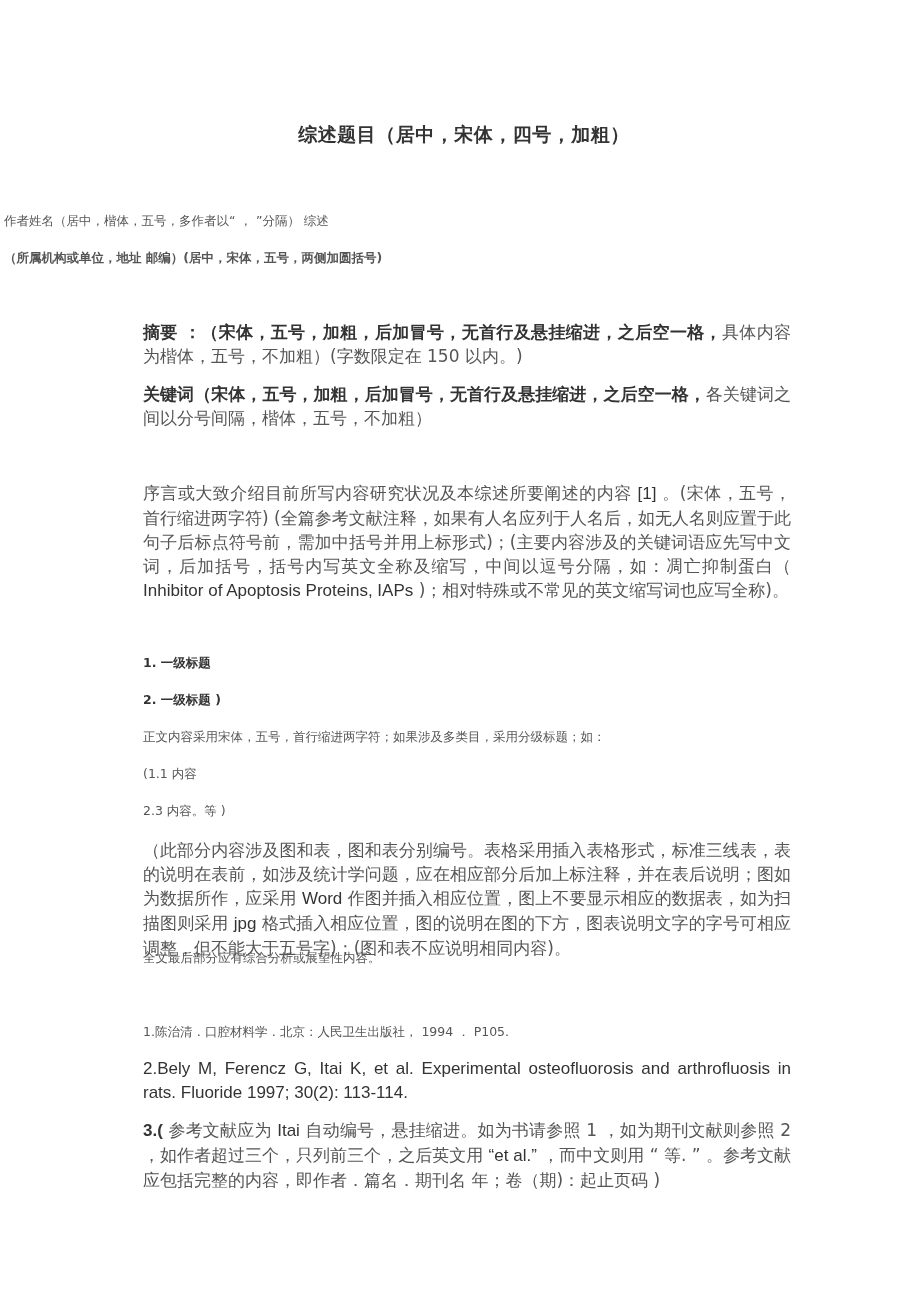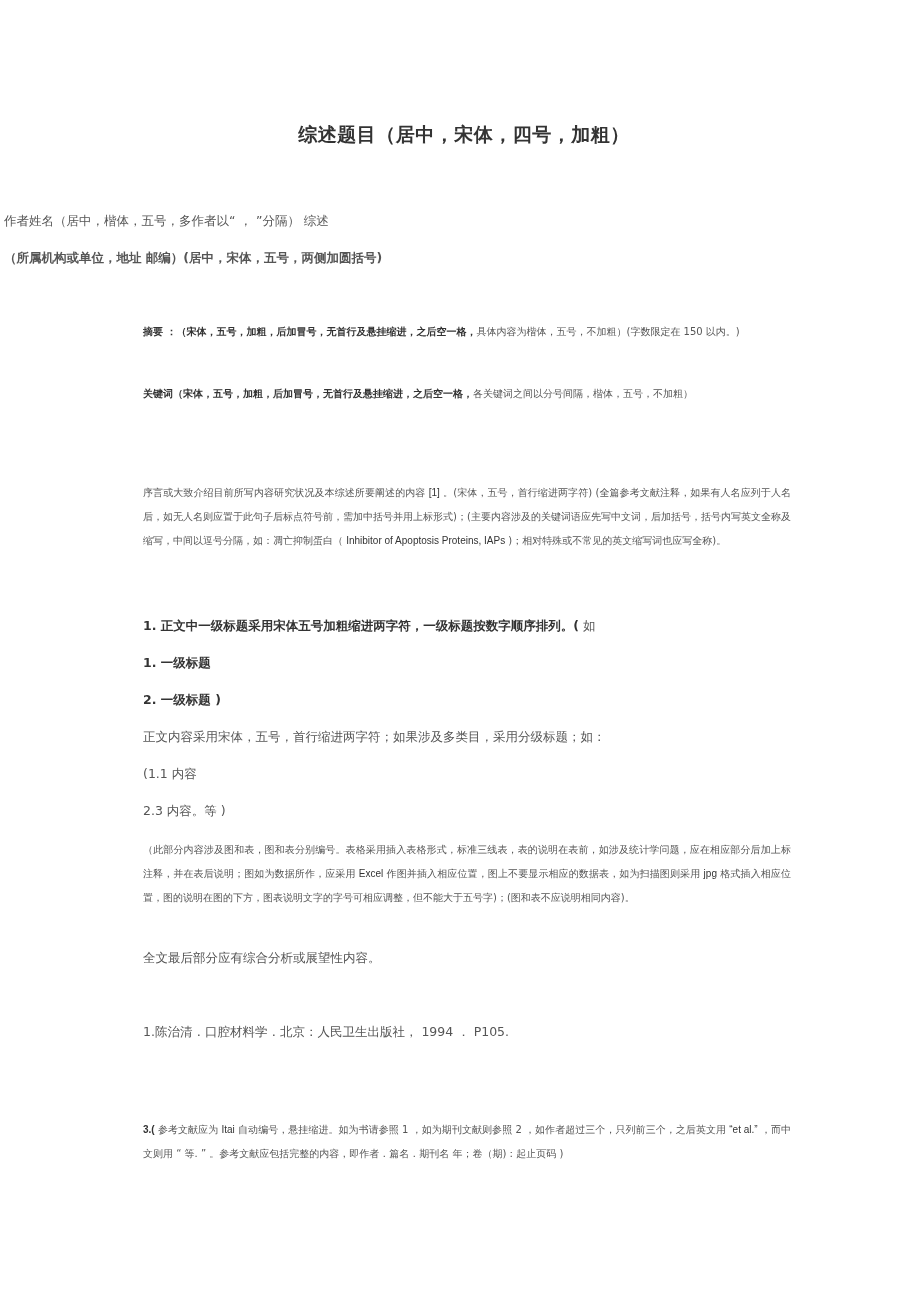--- a/index.html
+++ b/index.html
@@ -40,21 +40,21 @@
       left: 0;
       width: 920px;
       text-align: left;
       font-size: 12.5px;
       color: #555555;
     }
     .para {
       position: absolute;
       left: 139px;
       width: 648px;
-      font-size: 10px;
+      font-size: 17px;
       line-height: 24px;
       color: #555555;
       white-space: normal;
       text-align: justify;
     }
     .b {
       font-weight: bold;
       color: #333333;
     }
     .line {
@@ -89,39 +89,37 @@
   </div>
 
   <div class="para" style="top:382px;">
     <span class="b">关键词</span><span class="b">（宋体，五号，加粗，后加冒号，无首行及悬挂缩进，之后空一格，</span><span>各关键词之间以分号间隔，楷体，五号，不加粗）</span>
   </div>
 
   <div class="para" style="top:481px;">
     <span>序言或大致介绍目前所写内容研究状况及本综述所要阐述的内容  </span><span class="latin">[1]</span><span> 。(宋体，五号，首行缩进两字符) (全篇参考文献注释，如果有人名应列于人名后，如无人名则应置于此句子后标点符号前，需加中括号并用上标形式)；(主要内容涉及的关键词语应先写中文词，后加括号，括号内写英文全称及缩写，中间以逗号分隔，如：凋亡抑制蛋白（  </span><span class="latin">Inhibitor of Apoptosis Proteins, IAPs</span><span>  )；相对特殊或不常见的英文缩写词也应写全称)。</span>
   </div>
 
-  <div class="line bold" style="top:618px;">
-    <span>1.  正文中一级标题采用宋体五号加粗缩进两字符，一级标题按数字顺序排列。(</span><span style="font-weight:normal;color:#555;">  如</span>
-  </div>
 
   <div class="line bold" style="top:655px;">1.  一级标题</div>
   <div class="line bold" style="top:692px;text-align:center;">2.  一级标题  )</div>
 
   <div class="line" style="top:729px;">正文内容采用宋体，五号，首行缩进两字符；如果涉及多类目，采用分级标题；如：</div>
 
   <div class="line" style="top:766px;">(1.1  内容</div>
   <div class="line" style="top:803px;">2.3  内容。等  )</div>
 
   <div class="para" style="top:838px;">
-    <span>（此部分内容涉及图和表，图和表分别编号。表格采用插入表格形式，标准三线表，表的说明在表前，如涉及统计学问题，应在相应部分后加上标注释，并在表后说明；图如为数据所作，应采用  </span><span class="latin">Excel</span><span>  作图并插入相应位置，图上不要显示相应的数据表，如为扫描图则采用  </span><span class="latin">jpg</span><span>  格式插入相应位置，图的说明在图的下方，图表说明文字的字号可相应调整，但不能大于五号字)；(图和表不应说明相同内容)。</span>
+    <span>（此部分内容涉及图和表，图和表分别编号。表格采用插入表格形式，标准三线表，表的说明在表前，如涉及统计学问题，应在相应部分后加上标注释，并在表后说明；图如为数据所作，应采用  </span><span class="latin">Word</span><span>  作图并插入相应位置，图上不要显示相应的数据表，如为扫描图则采用  </span><span class="latin">jpg</span><span>  格式插入相应位置，图的说明在图的下方，图表说明文字的字号可相应调整，但不能大于五号字)；(图和表不应说明相同内容)。</span>
   </div>
 
   <div class="line" style="top:950px;">全文最后部分应有综合分析或展望性内容。</div>
 
 
   <div class="line" style="top:1024px;">1.陈治清．口腔材料学．北京：人民卫生出版社，   1994  ．   P105.</div>
 
+  <div class="para latin" style="top:1057px;color:#333;">2.Bely M, Ferencz G, Itai K, et al. Experimental osteofluorosis and arthrofluosis in rats. Fluoride 1997; 30(2): 113-114.</div>
 
   <div class="para" style="top:1118px;">
     <span class="latin b">3.(</span><span>  参考文献应为  </span><span class="latin">Itai</span><span>  自动编号，悬挂缩进。如为书请参照  1  ，如为期刊文献则参照  2  ，如作者超过三个，只列前三个，之后英文用  </span><span class="latin">“et al.”</span><span>  ，而中文则用  “  等.    ”  。参考文献应包括完整的内容，即作者．篇名．期刊名  年；卷（期)：起止页码  )</span>
   </div>
 
 </div>
 
 </body></html>

